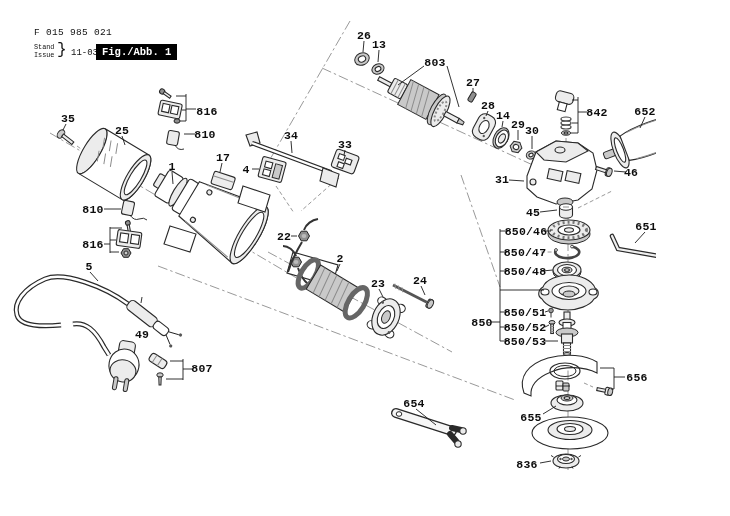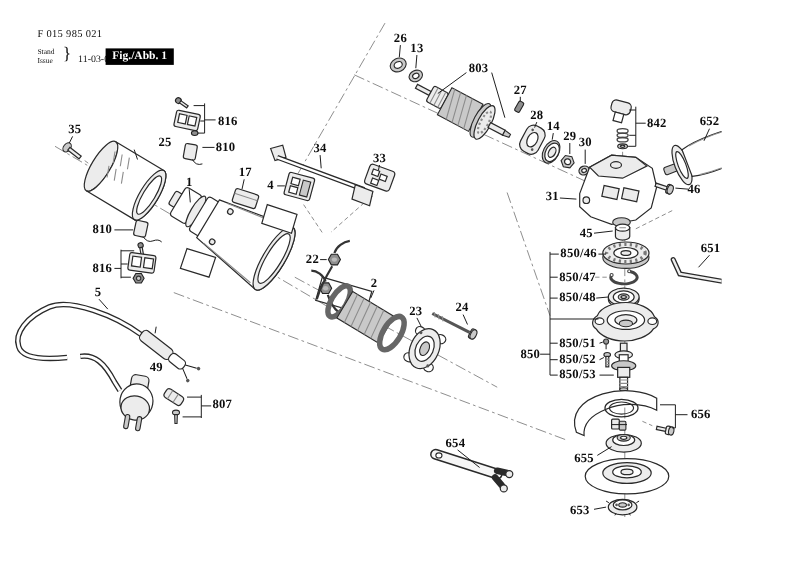--- a/index.html
+++ b/index.html
@@ -1,17 +1,17 @@
 <!DOCTYPE html>
 <html><head>
 <meta charset="utf-8">
 <style>
   html,body{margin:0;padding:0;background:#fff;}
   #app{position:relative;width:656px;height:516px;background:#fff;overflow:hidden;
-       font-family:Liberation Serif, serif;color:#111;}
+       font-family:Liberation Mono, monospace;color:#111;}
   svg{position:absolute;left:0;top:0;}
   .lbl{position:absolute;transform:translate(-50%,-50%);font-weight:bold;font-size:11.5px;
        color:#0d0d0d;white-space:nowrap;letter-spacing:.2px;}
   .hdr{position:absolute;left:34px;top:27px;font-size:9.5px;letter-spacing:.3px;}
   .stand{position:absolute;left:34px;top:44px;font-size:6.8px;line-height:7.6px;}
   .brace{position:absolute;left:57px;top:41px;font-size:16px;font-weight:normal;}
   .date{position:absolute;left:71px;top:48px;font-size:9px;}
   .figbox{position:absolute;left:96px;top:44px;background:#000;color:#fff;
           font-weight:bold;font-size:10.5px;padding:2px 6px;}
   .footer{position:absolute;left:618px;top:446px;font-size:8px;line-height:9.7px;color:#222;}
@@ -463,21 +463,21 @@
   <div class="stand">
     <div>Stand</div>
     <div>Issue</div>
   </div>
   <div class="brace">}</div>
   <div class="date">11-03-01</div>
   <div class="figbox">Fig./Abb. 1</div>
 
   <div>
       <div class="lbl" style="left: 68px; top: 118px;">35</div>
-      <div class="lbl" style="left: 122px; top: 130px; margin-left: 28px;">25</div>
+      <div class="lbl" style="left: 122px; top: 130px;">25</div>
       <div class="lbl" style="left: 207px; top: 111px;">816</div>
       <div class="lbl" style="left: 205px; top: 134px;">810</div>
       <div class="lbl" style="left: 172px; top: 166px;">1</div>
       <div class="lbl" style="left: 223px; top: 157px;">17</div>
       <div class="lbl" style="left: 246px; top: 169px;">4</div>
       <div class="lbl" style="left: 291px; top: 135px;">34</div>
       <div class="lbl" style="left: 345px; top: 144px;">33</div>
       <div class="lbl" style="left: 364px; top: 35px;">26</div>
       <div class="lbl" style="left: 379px; top: 44px;">13</div>
       <div class="lbl" style="left: 435px; top: 62px;">803</div>
@@ -504,17 +504,17 @@
       <div class="lbl" style="left: 89px; top: 266px;">5</div>
       <div class="lbl" style="left: 142px; top: 291px; margin-top: 43px;">49</div>
       <div class="lbl" style="left: 202px; top: 368px;">807</div>
       <div class="lbl" style="left: 284px; top: 236px;">22</div>
       <div class="lbl" style="left: 340px; top: 258px;">2</div>
       <div class="lbl" style="left: 378px; top: 283px;">23</div>
       <div class="lbl" style="left: 420px; top: 280px;">24</div>
       <div class="lbl" style="left: 414px; top: 403px;">654</div>
       <div class="lbl" style="left: 637px; top: 377px;">656</div>
       <div class="lbl" style="left: 531px; top: 417px;">655</div>
-      <div class="lbl" style="left: 527px; top: 464px;">653</div>
+      <div class="lbl" style="left: 527px; top: 464px;">836</div>
     </div>
 
 
 </div>
 
 </body></html>

